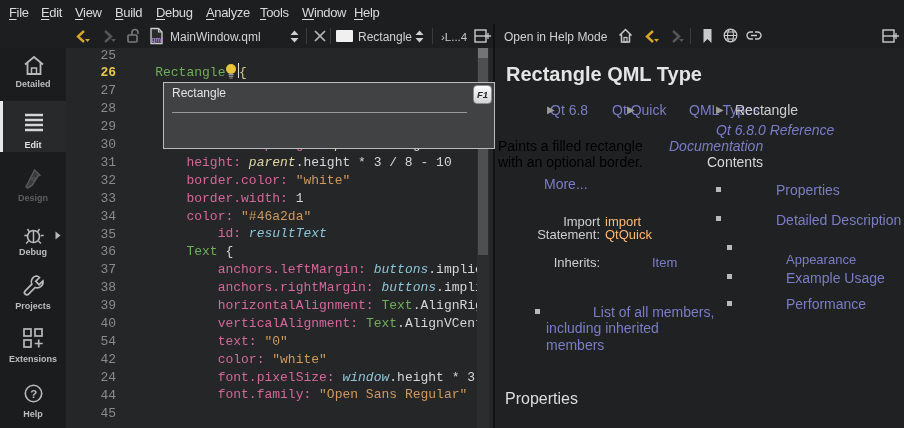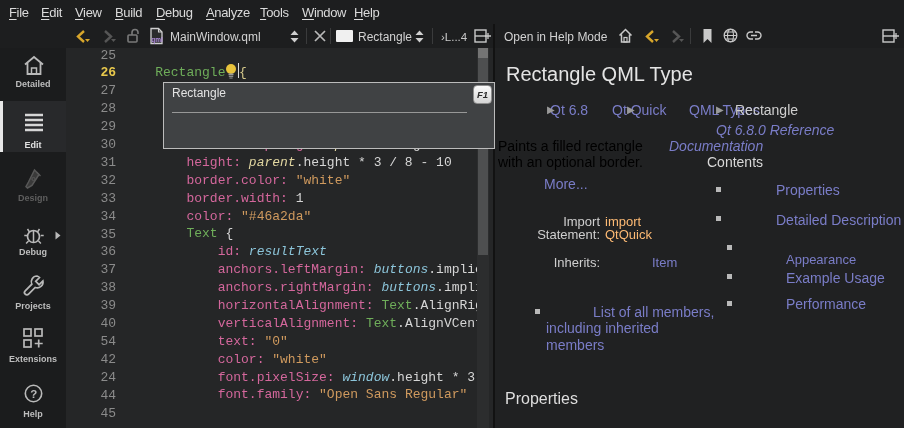--- a/index.html
+++ b/index.html
@@ -206,22 +206,22 @@
       <div>&nbsp;</div>
       <div>    <span class="t">Rectangle</span><span style="display:inline-block;width:13.6px"></span><span style="color:#d5c98b">{</span></div>
       <div>&nbsp;</div>
       <div>&nbsp;</div>
       <div>&nbsp;</div>
       <div>        <span class="p">anchors.topMargin:</span> <span class="k">parent</span>.height / 8 - 10</div>
       <div>        <span class="p">height:</span> <span class="k">parent</span>.height * 3 / 8 - 10</div>
       <div>        <span class="p">border.color:</span> <span class="s">"white"</span></div>
       <div>        <span class="p">border.width:</span> 1</div>
       <div>        <span class="p">color:</span> <span class="s">"#46a2da"</span></div>
+      <div>            <span class="p">id:</span> <span class="i">resultText</span></div>
       <div>        <span class="t">Text</span> {</div>
-      <div>            <span class="p">id:</span> <span class="i">resultText</span></div>
       <div>            <span class="p">anchors.leftMargin:</span> <span class="i">buttons</span>.implicitWidth</div>
       <div>            <span class="p">anchors.rightMargin:</span> <span class="i">buttons</span>.implicitWidth</div>
       <div>            <span class="p">horizontalAlignment:</span> <span class="t">Text</span>.AlignRight</div>
       <div>            <span class="p">verticalAlignment:</span> <span class="t">Text</span>.AlignVCenter</div>
       <div>            <span class="p">text:</span> <span class="s">"0"</span></div>
       <div>            <span class="p">color:</span> <span class="s">"white"</span></div>
       <div>            <span class="p">font.pixelSize:</span> <span class="i">window</span>.height * 3 / 32</div>
       <div>            <span class="p">font.family:</span> <span class="s">"Open Sans Regular"</span></div>
     </div>
   <div id="sbtrack"></div>
@@ -239,21 +239,21 @@
 
 <svg class="abs" style="left:224px;top:63px;z-index:31" width="14" height="17" viewBox="0 0 14 17">
     <circle cx="7" cy="6" r="5" fill="#e8c33c"></circle>
     <rect x="4.5" y="10.5" width="5" height="1.6" fill="#9a9a9a"></rect>
     <rect x="4.8" y="12.6" width="4.4" height="1.4" fill="#8a8a8a"></rect>
     <rect x="5.4" y="14.4" width="3.2" height="1.3" fill="#7a7a7a"></rect>
   </svg>
 <div class="abs" style="left:237.5px;top:63px;width:1.3px;height:15px;background:#dcdcdc;z-index:31"></div>
 
 <div id="help"></div>
-<div class="h" id="h-title" style="left:506px;top:63px;font-size:20px;font-weight:normal;color:#e4e4e4">Rectangle QML Type</div>
+<div class="h" id="h-title" style="left:506px;top:63px;font-size:20px;font-weight:bold;color:#e4e4e4">Rectangle QML Type</div>
 <div class="h" style="left:503px;top:102px;font-size:14px"><a>Qt 6.8</a></div>
 <div class="h" style="left:547px;top:104px;font-size:10px;color:#9a9a9a">▶</div>
 <div class="h" style="left:565px;top:102px;font-size:14px"><a>Qt Quick</a></div>
 <div class="h" style="left:627px;top:104px;font-size:10px;color:#9a9a9a">▶</div>
 <div class="h" style="left:642px;top:102px;font-size:14px"><a>QML Types</a></div>
 <div class="h" style="left:716px;top:104px;font-size:10px;color:#9a9a9a">▶</div>
 <div class="h" style="left:735px;top:102px;font-size:14px;color:#cfcfcf">Rectangle</div>
 <div class="h" id="h-ref" style="left:669px;top:122px;font-size:14px"><a class="it">Qt 6.8.0 Reference Documentation</a></div>
 <div class="h" id="h-desc" style="left:498px;top:138px;font-size:14px;line-height:16.2px">Paints a filled rectangle<br>with an optional border.</div>
 <div class="h" id="h-more" style="left:497px;top:175.5px;font-size:14px"><a>More...</a></div>

